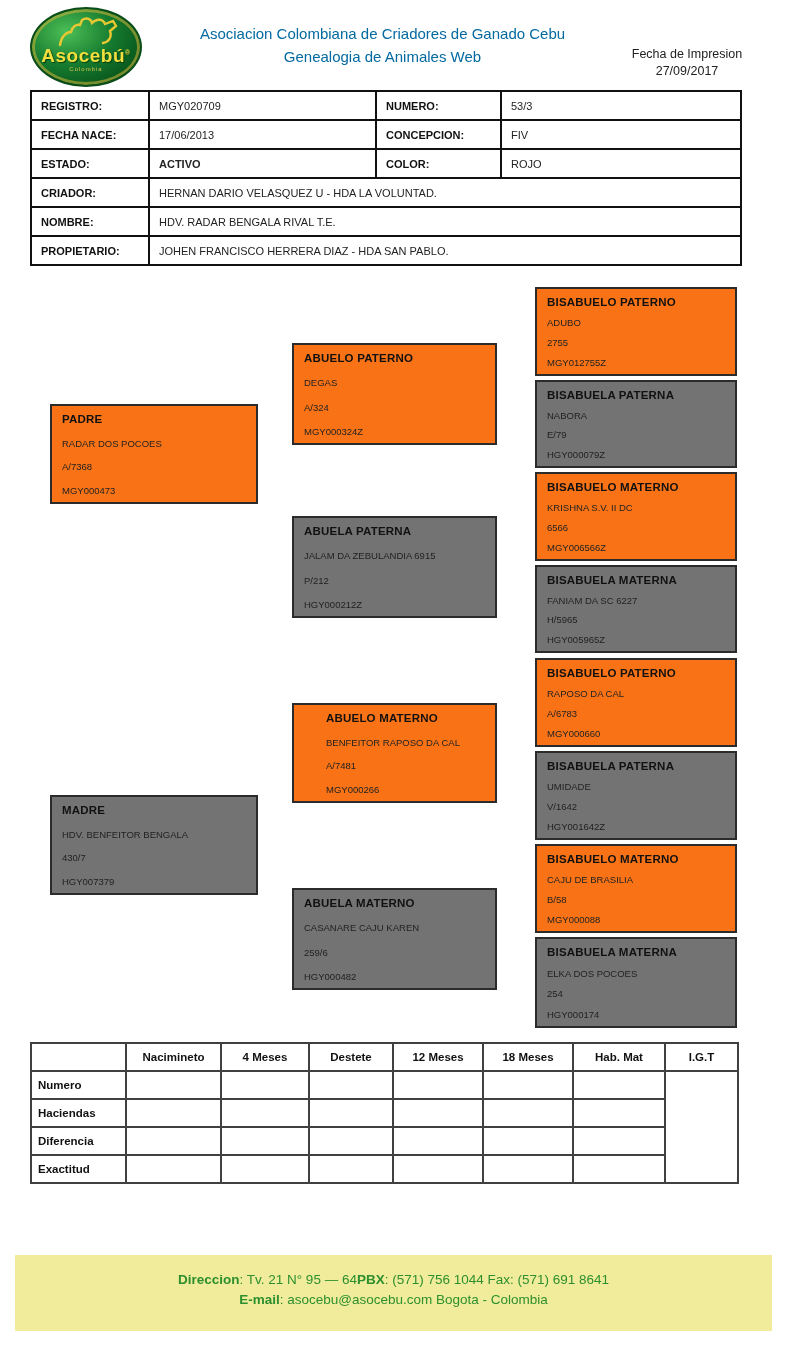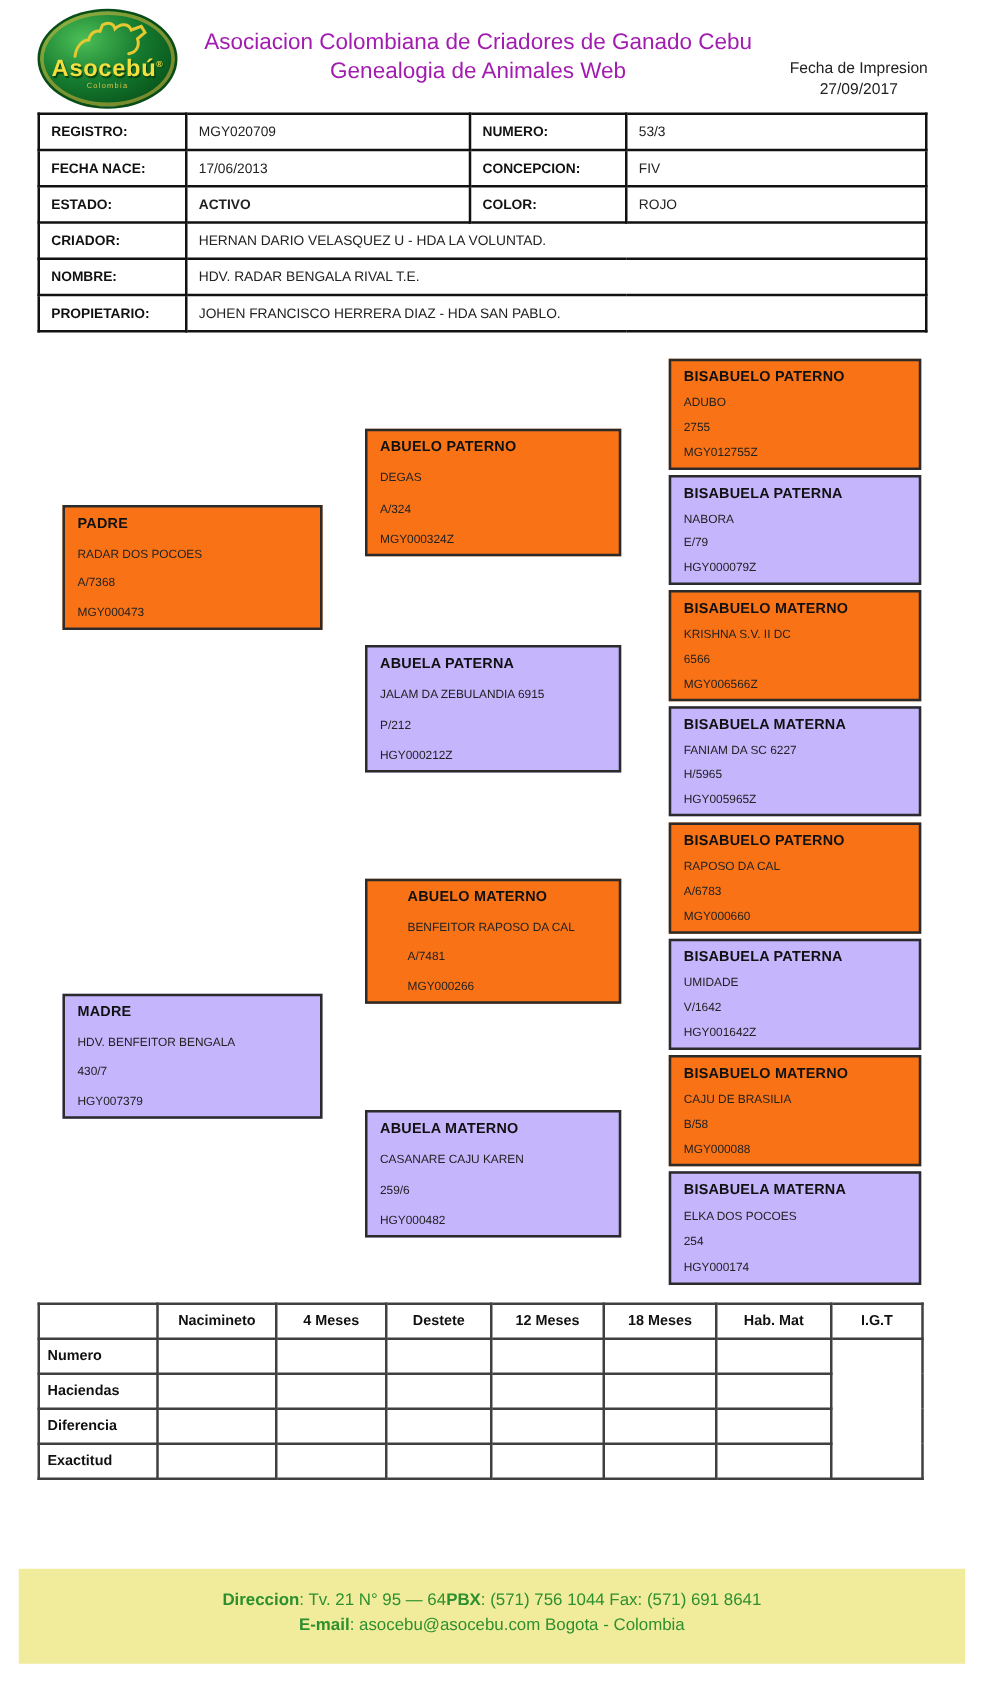--- a/index.html
+++ b/index.html
@@ -12,39 +12,39 @@
     background:radial-gradient(ellipse at 32% 30%, #4cbf57 0%, #157a2e 45%, #0a5a1e 75%, #064715 100%);
     border:2px solid #0a4d18;box-shadow:inset 0 0 0 3px rgba(212,182,58,.55);}
   .logo .cow{position:absolute;left:20px;top:10px;width:72px;height:34px;}
   .logo .brand{position:absolute;left:0;top:38px;width:112px;text-align:center;
     color:#f3df3f;font-weight:bold;font-size:19px;letter-spacing:.5px;
     text-shadow:1px 1px 1px #07400f;}
   .logo .brand sup{font-size:7px;}
   .logo .sub{position:absolute;left:0;top:59px;width:112px;text-align:center;
     color:#d8c24a;font-size:6px;letter-spacing:1px;}
   .title-wrap{position:absolute;left:140px;top:22px;width:485px;text-align:center;
-    color:#a21caf;font-size:18px;line-height:23px;}
+    color:#0369a1;font-size:15px;line-height:23px;}
   .print-wrap{position:absolute;left:612px;top:46px;width:150px;text-align:center;
     color:#222;font-size:12.5px;line-height:17px;}
 
   
   table.info{position:absolute;left:30px;top:90px;width:710px;
     border-collapse:collapse;table-layout:fixed;}
   table.info td{border:2px solid #111;background:#fff;font-size:11px;
     color:#222;padding:3px 9px;height:21px;vertical-align:middle;overflow:hidden;white-space:nowrap;}
   table.info td.lbl{font-weight:bold;color:#111;}
   .red{color:#e53935;font-weight:bold;}
 
   
   .tbox{position:absolute;border:2px solid #2b2b2b;box-sizing:border-box;
     padding:7px 10px 6px;display:flex;flex-direction:column;justify-content:space-between;}
   .tbox .t{font-weight:bold;font-size:11.5px;color:#111;letter-spacing:.2px;}
   .tbox .l{font-size:9.5px;color:#222;}
   .male{background:#f97316;}
-  .female{background:#c4b5fd;}
+  .female{background:#737373;}
 
   
   table.perf{position:absolute;left:30px;top:1042px;width:707px;
     border-collapse:collapse;table-layout:fixed;}
   table.perf th,table.perf td{border:2px solid #404040;background:#fff;
     font-size:11.5px;color:#111;padding:3px 6px;height:20px;}
   table.perf thead th{font-weight:bold;text-align:center;}
   table.perf tbody th{font-weight:bold;text-align:left;}
 
   

